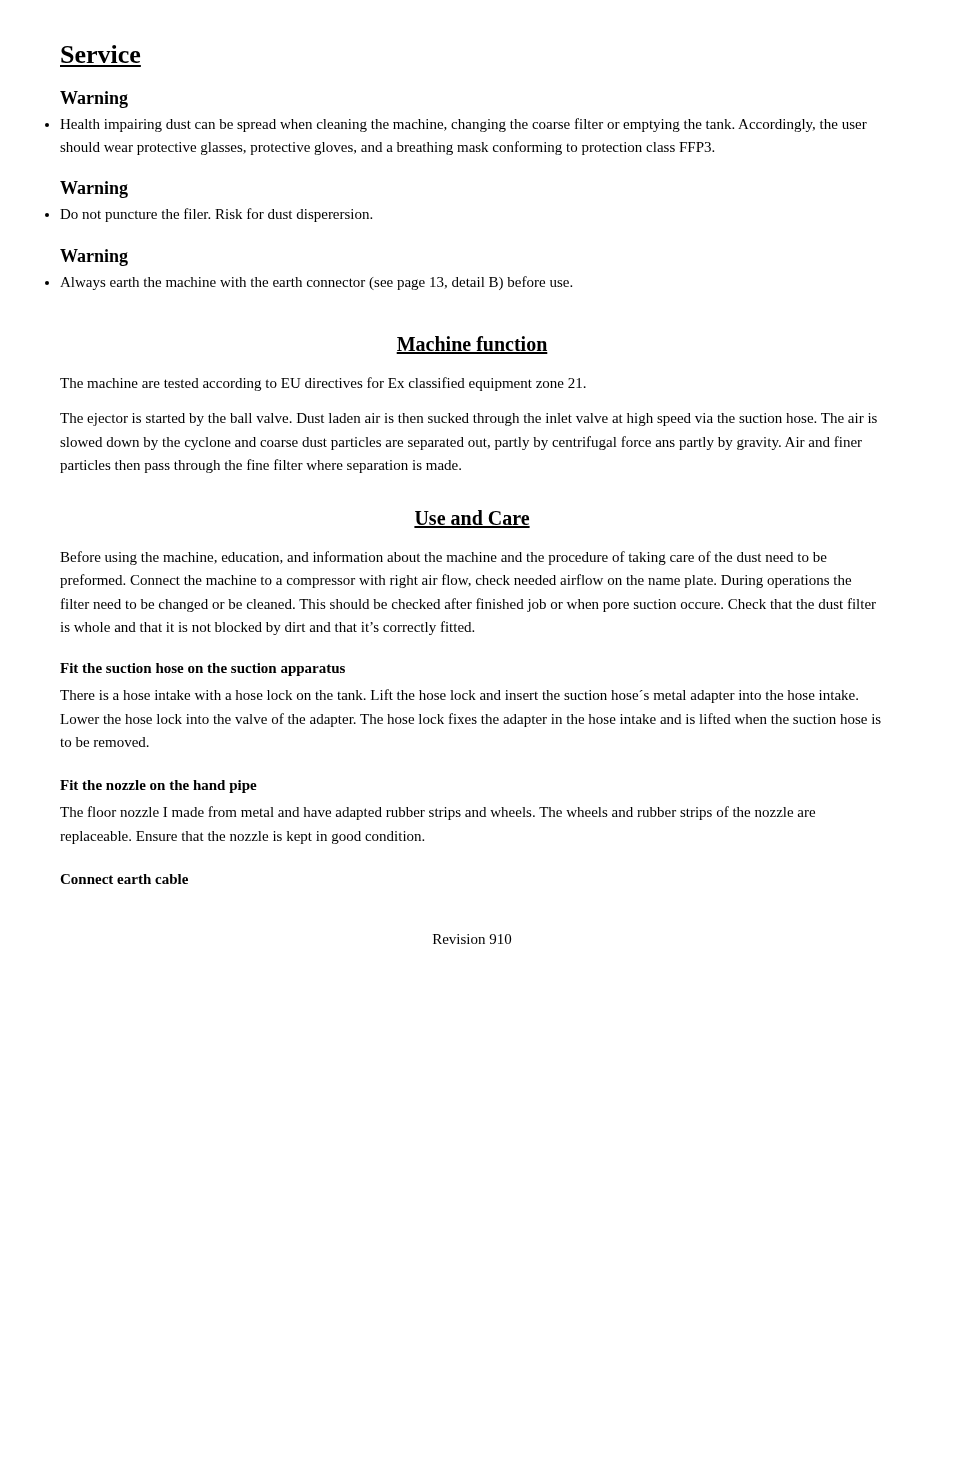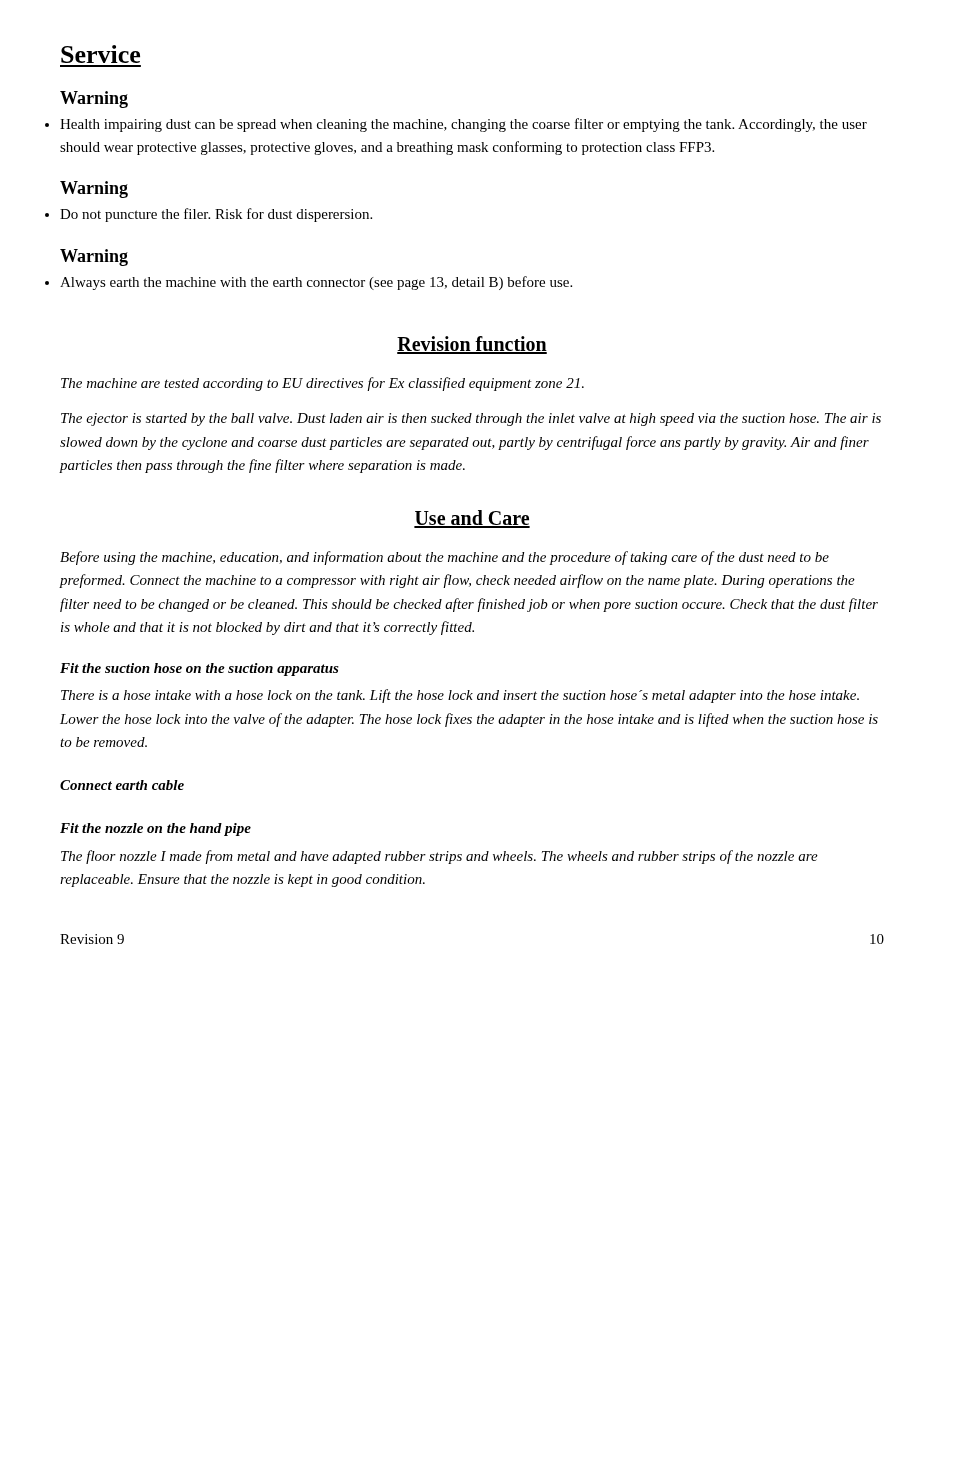--- a/index.html
+++ b/index.html
@@ -49,21 +49,20 @@
     }
 
     ul li {
       margin-bottom: 6px;
       line-height: 1.5;
     }
 
     p {
       line-height: 1.55;
       margin-bottom: 12px;
-      font-style: italic;
     }
 
     .section-block {
       margin-bottom: 20px;
     }
 
     .machine-function-section {
       margin-top: 40px;
       margin-bottom: 30px;
     }
@@ -74,21 +73,21 @@
     }
 
     .bold-heading {
       font-weight: bold;
       margin-top: 18px;
       margin-bottom: 4px;
     }
 
     .footer {
       display: flex;
-      justify-content: space-between;
+      justify-content: center;
       margin-top: 40px;
       font-size: 15px;
     }
   </style>
 </head>
 <body>
 
 <div class="page">
 
   <h1>Service</h1>
@@ -108,41 +107,41 @@
   </div>
 
   <div class="section-block">
     <div class="warning-label">Warning</div>
     <ul>
       <li>Always earth the machine with the earth connector (see page 13, detail B) before use.</li>
     </ul>
   </div>
 
   <div class="machine-function-section">
-    <h2 class="section-title">Revision function</h2>
+    <h2 class="section-title">Machine function</h2>
     <p>The machine are tested according to EU directives for Ex classified equipment zone 21.</p>
     <p>The ejector is started by the ball valve. Dust laden air is then sucked through the inlet valve at high speed via the suction hose. The air is slowed down by the cyclone and coarse dust particles are separated out, partly by centrifugal force ans partly by gravity. Air and finer particles then pass through the fine filter where separation is made.</p>
   </div>
 
   <div class="use-and-care-section">
     <h2 class="section-title">Use and Care</h2>
     <p>Before using the machine, education, and information about the machine and the procedure of taking care of the dust need to be preformed. Connect the machine to a compressor with right air flow, check needed airflow on the name plate. During operations the filter need to be changed or be cleaned. This should be checked after finished job or when pore suction occure. Check that the dust filter is whole and that it is not blocked by dirt and that it’s correctly fitted.</p>
 
     <div class="section-block">
       <p class="bold-heading">Fit the suction hose on the suction apparatus</p>
       <p>There is a hose intake with a hose lock on the tank. Lift the hose lock and insert the suction hose´s metal adapter into the hose intake. Lower the hose lock into the valve of the adapter. The hose lock fixes the adapter in the hose intake and is lifted when the suction hose is to be removed.</p>
     </div>
 
     <div class="section-block">
-      <p class="bold-heading">Connect earth cable</p>
+      <p class="bold-heading">Fit the nozzle on the hand pipe</p>
+      <p>The floor nozzle I made from metal and have adapted rubber strips and wheels. The wheels and rubber strips of the nozzle are replaceable. Ensure that the nozzle is kept in good condition.</p>
     </div>
 
     <div class="section-block">
-      <p class="bold-heading">Fit the nozzle on the hand pipe</p>
-      <p>The floor nozzle I made from metal and have adapted rubber strips and wheels. The wheels and rubber strips of the nozzle are replaceable. Ensure that the nozzle is kept in good condition.</p>
+      <p class="bold-heading">Connect earth cable</p>
     </div>
   </div>
 
   <div class="footer">
     <span>Revision 9</span>
     <span>10</span>
   </div>
 
 </div>
 

